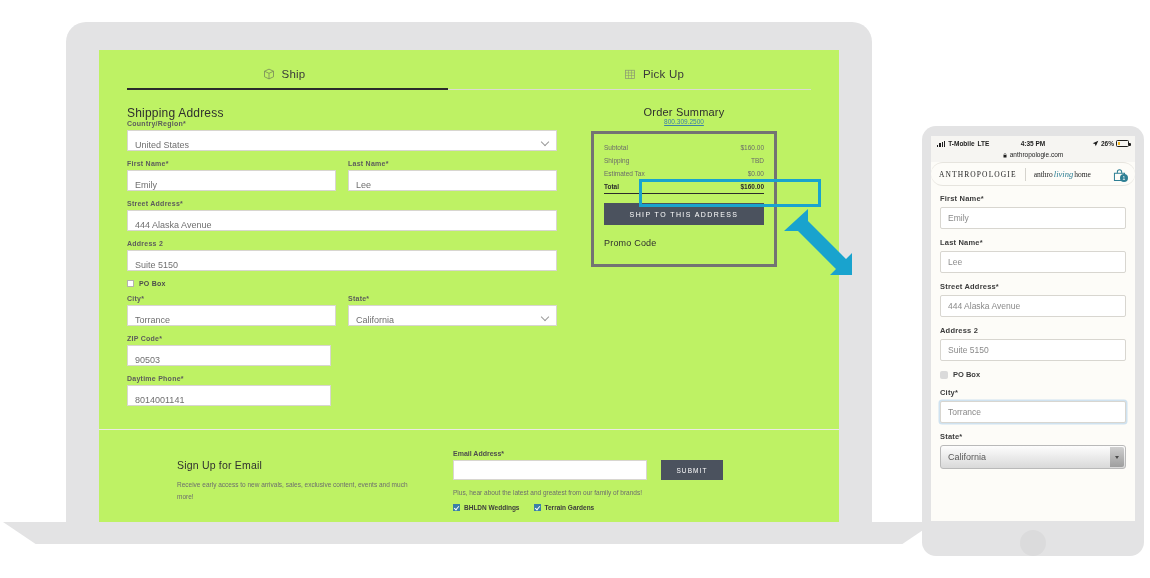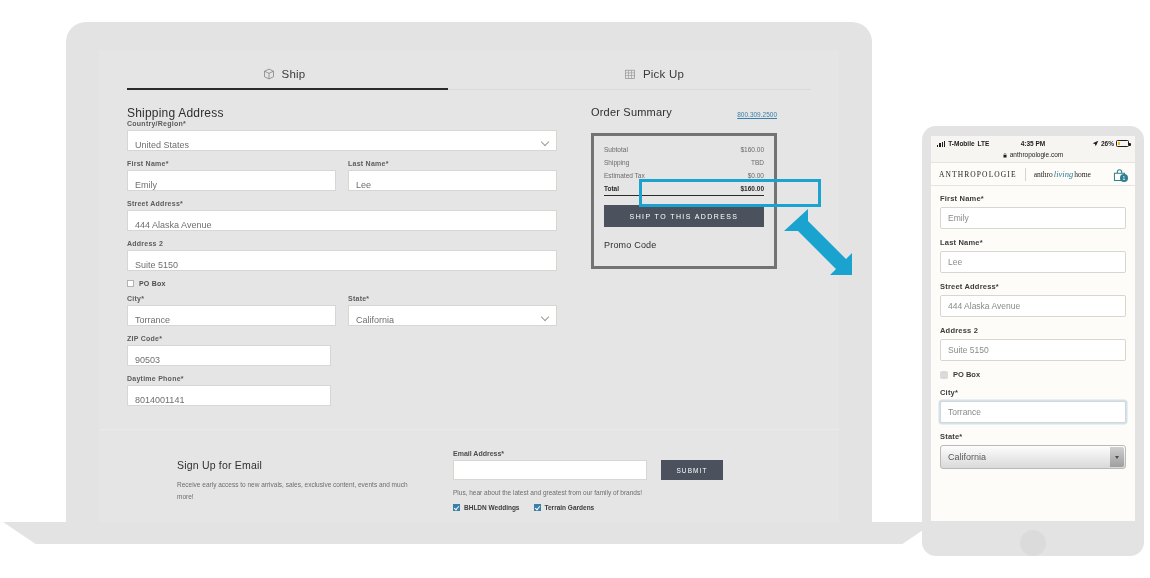--- a/index.html
+++ b/index.html
@@ -18,21 +18,21 @@
     background: #e3e3e4; border-radius: 20px 20px 0 0;
   }
   .laptop-base {
     position: absolute; left: -63px; top: 500px; width: 932px; height: 22px;
     background: #e3e3e4;
     clip-path: polygon(0 0, 100% 0, 96.5% 100%, 3.5% 100%);
     border-radius: 0 0 6px 6px;
   }
   .laptop-screen {
     position: absolute; left: 33px; top: 28px; width: 740px; height: 472px;
-    background: #e5e5e5; overflow: hidden;
+    background: #bef264; overflow: hidden;
   }
 
   
   .tabs { display: flex; padding-top: 18px; }
   .tab {
     flex: 1; text-align: center; font-size: 11.5px; color: #3a3a3a;
     padding-bottom: 9px; display: flex; align-items: center;
     justify-content: center; gap: 7px; letter-spacing: .2px;
   }
   .tab .t-ico { display: inline-block; width: 12px; height: 12px; opacity: .72; }
@@ -60,21 +60,21 @@
     border-bottom: 1px solid #9a9a9a; transform: rotate(45deg);
   }
   .row2 { display: flex; gap: 12px; }
   .row2 > div { flex: 1; }
   .half { width: 204px; }
   .cb-row { display: flex; align-items: center; gap: 5px; margin: 1px 0 8px 0; }
   .cb-box { width: 7px; height: 7px; border: 1px solid #b5b3ad; background: #fff; }
   .cb-label { font-size: 7px; color: #4d4d4d; font-weight: bold; letter-spacing: .2px; }
 
   
-  .sum-head { display: flex; justify-content: space-between; align-items: flex-end; margin-bottom: 15px; }
+  .sum-head { display: flex; justify-content: space-between; align-items: center; margin-bottom: 6px; flex-direction: column; }
   .sum-title { font-size: 11px; color: #2f2f2f; letter-spacing: .2px; }
   .sum-phone { font-size: 6.5px; color: #3b7fa8; text-decoration: underline; }
   .sum-box { border: 3px solid #737373; padding: 10px 10px 0 10px; }
   .sum-line { display: flex; justify-content: space-between; font-size: 6.5px; color: #6a6a6a; margin-bottom: 6px; }
   .sum-line.total { color: #2b2b2b; font-weight: bold; border-bottom: 1px solid #2b2b2b; padding-bottom: 3px; margin-bottom: 0; }
   .ship-btn-wrap { margin: 9px -10px 0 -10px; padding: 0 10px; }
   .ship-btn {
     height: 22px; background: #4b525e; color: #fff; font-size: 7px;
     letter-spacing: 1.4px; display: flex; align-items: center; justify-content: center;
   }
@@ -137,21 +137,21 @@
   .batt { width: 13px; height: 6.5px; border: 1px solid #1d1d1d; border-radius: 1.5px; position: relative; padding: 1px; }
   .batt i { display: block; height: 100%; width: 26%; background: #f0b41e; }
   .batt::after { content:""; position: absolute; right: -2.5px; top: 2px; width: 1.5px; height: 2.5px; background: #1d1d1d; border-radius: 0 1px 1px 0; }
   .url-bar {
     background: #f6f5f2; font-size: 6.5px; color: #1d1d1d; text-align: center;
     padding-bottom: 4px; display: flex; align-items: center; justify-content: center; gap: 3px;
   }
   .lock { width: 4px; height: 5px; position: relative; }
   .brandbar {
     height: 24px; border-top: 1px solid #e6e4de; border-bottom: 1px solid #e6e4de;
-    display: flex; align-items: center; padding: 0 8px; gap: 8px; background: #fdfcf8;
+    display: flex; align-items: center; padding: 0 8px; gap: 8px; background: #fdfcf8; border-radius: 12px;
   }
   .brand1 { font-family: "Liberation Serif", serif; font-size: 7.5px; letter-spacing: 1.1px; color: #1d1d1d; }
   .brand-div { width: 1px; height: 13px; background: #d5d3cd; }
   .brand2 { font-family: "Liberation Serif", serif; font-size: 7.5px; color: #1d1d1d; display: flex; align-items: baseline; }
   .brand2 .scr { font-style: italic; font-size: 8.5px; color: #2e7f94; padding: 0 1px; }
   .bag { margin-left: auto; position: relative; width: 15px; height: 13px; }
   .bag-badge {
     position: absolute; right: -1px; bottom: -1px; width: 8px; height: 8px;
     border-radius: 50%; background: #2e7f94; color: #fff; font-size: 5px;
     display: flex; align-items: center; justify-content: center;

